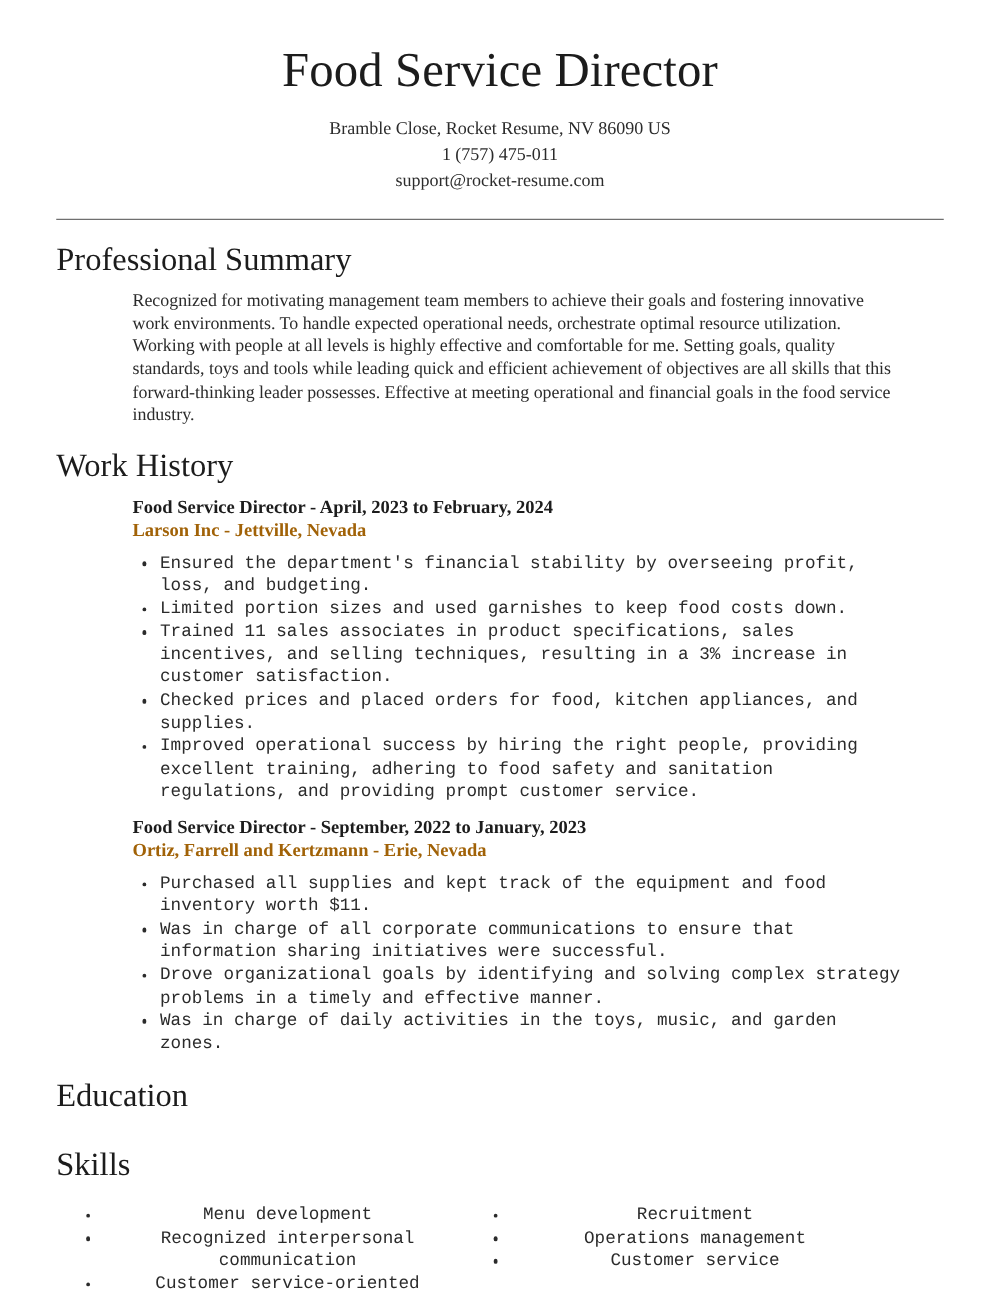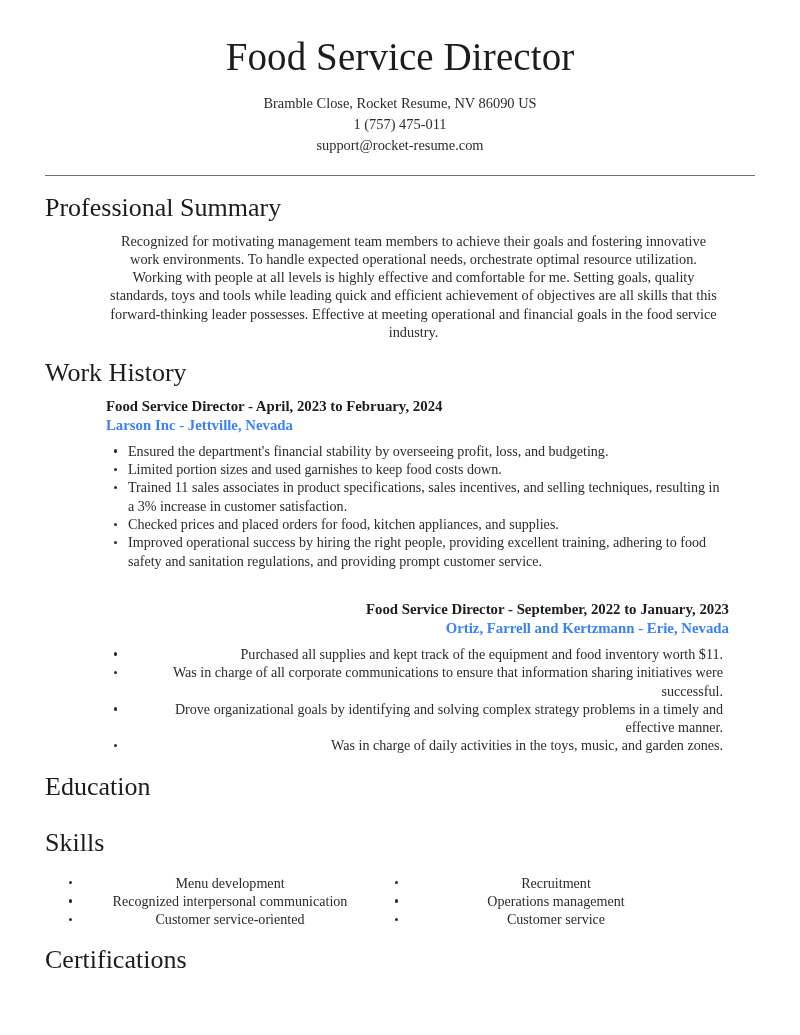--- a/index.html
+++ b/index.html
@@ -63,54 +63,55 @@
     padding-bottom: 9px;
   }
   .section-body {
     padding-left: 61px;
   }
   .summary-text {
     font-size: 14.3px;
     line-height: 18.2px;
     color: #2b2b2b;
     margin: 0;
-    text-align: center;
+    text-align: left;
     padding-right: 8px;
   }
 
   
   .job { margin-bottom: 0; }
-  .job + .job { margin-top: 30px; text-align: right; }
+  .job + .job { margin-top: 10px; }
   .job-title {
     font-size: 14.8px;
     font-weight: 700;
     line-height: 19px;
     color: #1c1c1c;
     margin: 0;
   }
   .job-company {
     font-size: 14.8px;
     font-weight: 600;
     line-height: 19px;
-    color: #3b82f6;
+    color: #a16207;
     margin: 0;
   }
   ul.bullets {
     list-style: none;
     margin: 7px 0 0 0;
     padding: 0;
   }
   ul.bullets > li {
     position: relative;
     font-size: 14.1px;
     line-height: 18.3px;
     color: #2b2b2b;
     padding-left: 22px;
     margin: 0 0 0 0;
     padding-right: 6px;
+    font-family: Liberation Mono, monospace;
   }
   ul.bullets > li::before {
     content: "";
     position: absolute;
     left: 8px;
     top: 7.5px;
     width: 3.4px;
     height: 3.4px;
     border-radius: 50%;
     background: #2b2b2b;

